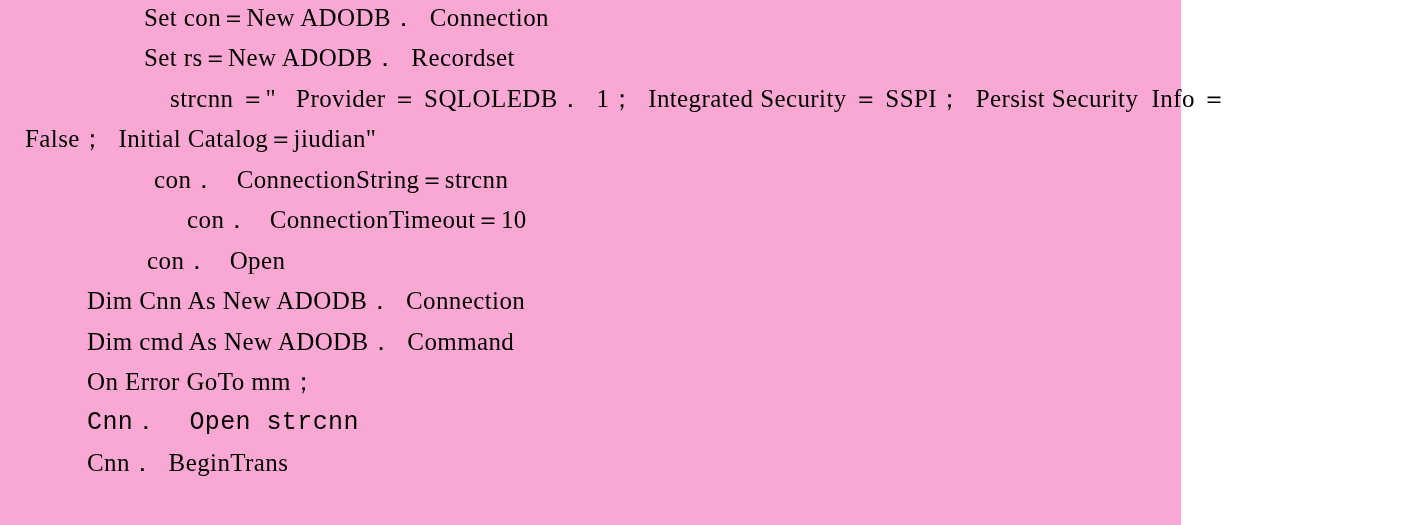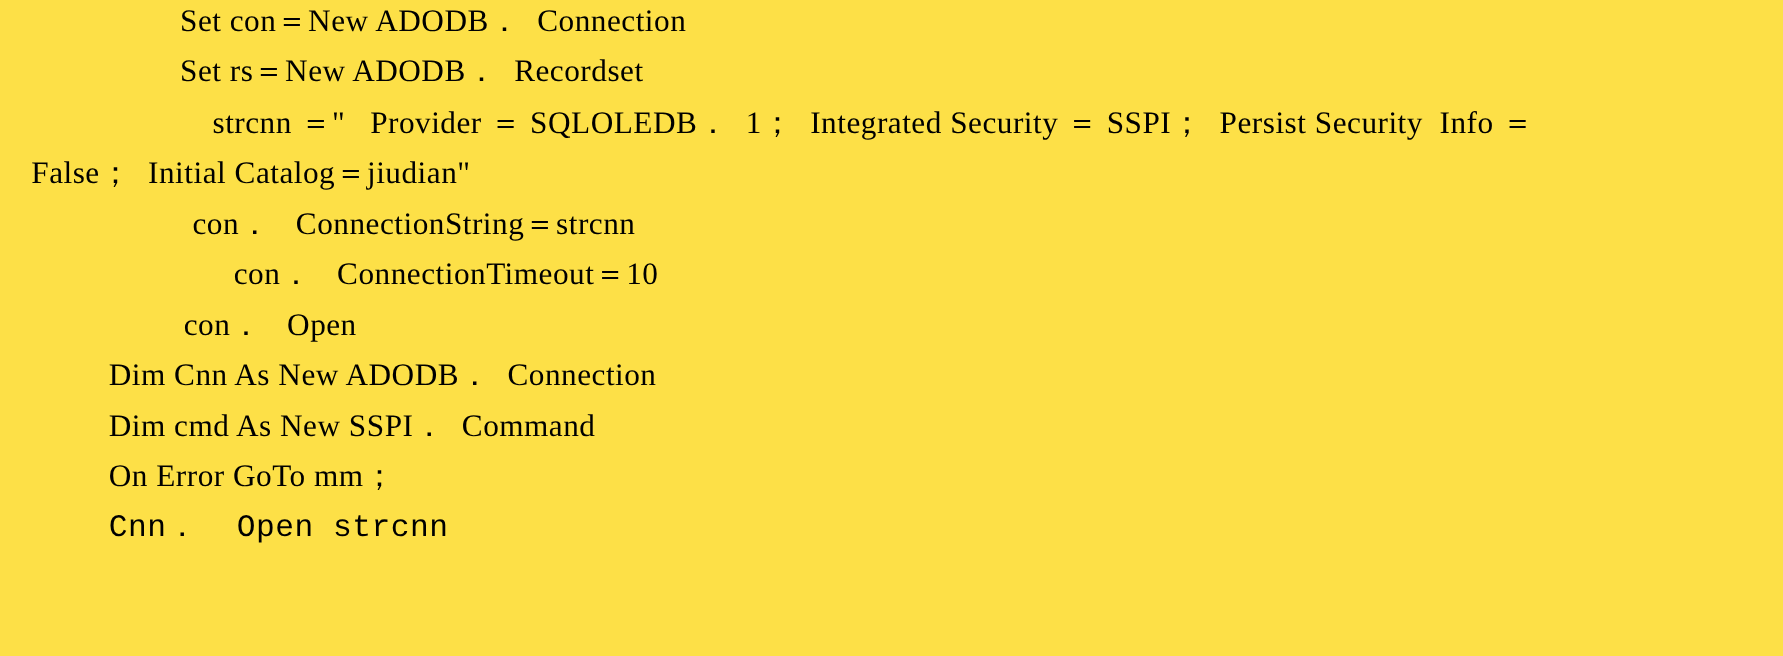--- a/index.html
+++ b/index.html
@@ -11,23 +11,23 @@
   body {
     width: 1426px;
     height: 525px;
     overflow: hidden;
     font-family: "Liberation Serif", "DejaVu Serif", serif;
     color: #000000;
     -webkit-font-smoothing: none;
   }
   #code-listing {
     position: relative;
-    width: 1426px;
+    width: 1181px;
     height: 525px;
-    background: #fde047;
+    background: #f9a8d4;
   }
   .code-line {
     position: absolute;
     white-space: pre;
     font-family: "Liberation Serif", "DejaVu Serif", serif;
     font-size: 25px;
     line-height: 30px;
     letter-spacing: 0.4px;
     color: #000000;
     font-weight: 400;
@@ -59,16 +59,17 @@
 
 <div id="code-listing">
     <div class="code-line ln-0 ind-145">Set con＝New ADODB．  Connection</div>
     <div class="code-line ln-1 ind-145">Set rs＝New ADODB．  Recordset</div>
     <div class="code-line ln-2 ind-170">strcnn ＝"   Provider ＝ SQLOLEDB．  1；  Integrated Security ＝ SSPI；  Persist Security  Info ＝</div>
     <div class="code-line ln-3 ind-26">False；  Initial Catalog＝jiudian"</div>
     <div class="code-line ln-4 ind-155">con．   ConnectionString＝strcnn</div>
     <div class="code-line ln-5 ind-148">con．   ConnectionTimeout＝10</div>
     <div class="code-line ln-6 ind-148">con．   Open</div>
     <div class="code-line ln-7 ind-88">Dim Cnn As New ADODB．  Connection</div>
-    <div class="code-line ln-8 ind-88">Dim cmd As New SSPI．  Command</div>
+    <div class="code-line ln-8 ind-88">Dim cmd As New ADODB．  Command</div>
     <div class="code-line ln-9 ind-88">On Error GoTo mm；</div>
     <div class="code-line ln-10 ind-88">Cnn．  Open strcnn</div>
+    <div class="code-line ln-11 ind-88">Cnn．  BeginTrans</div>
   </div>
 
 </body></html>

